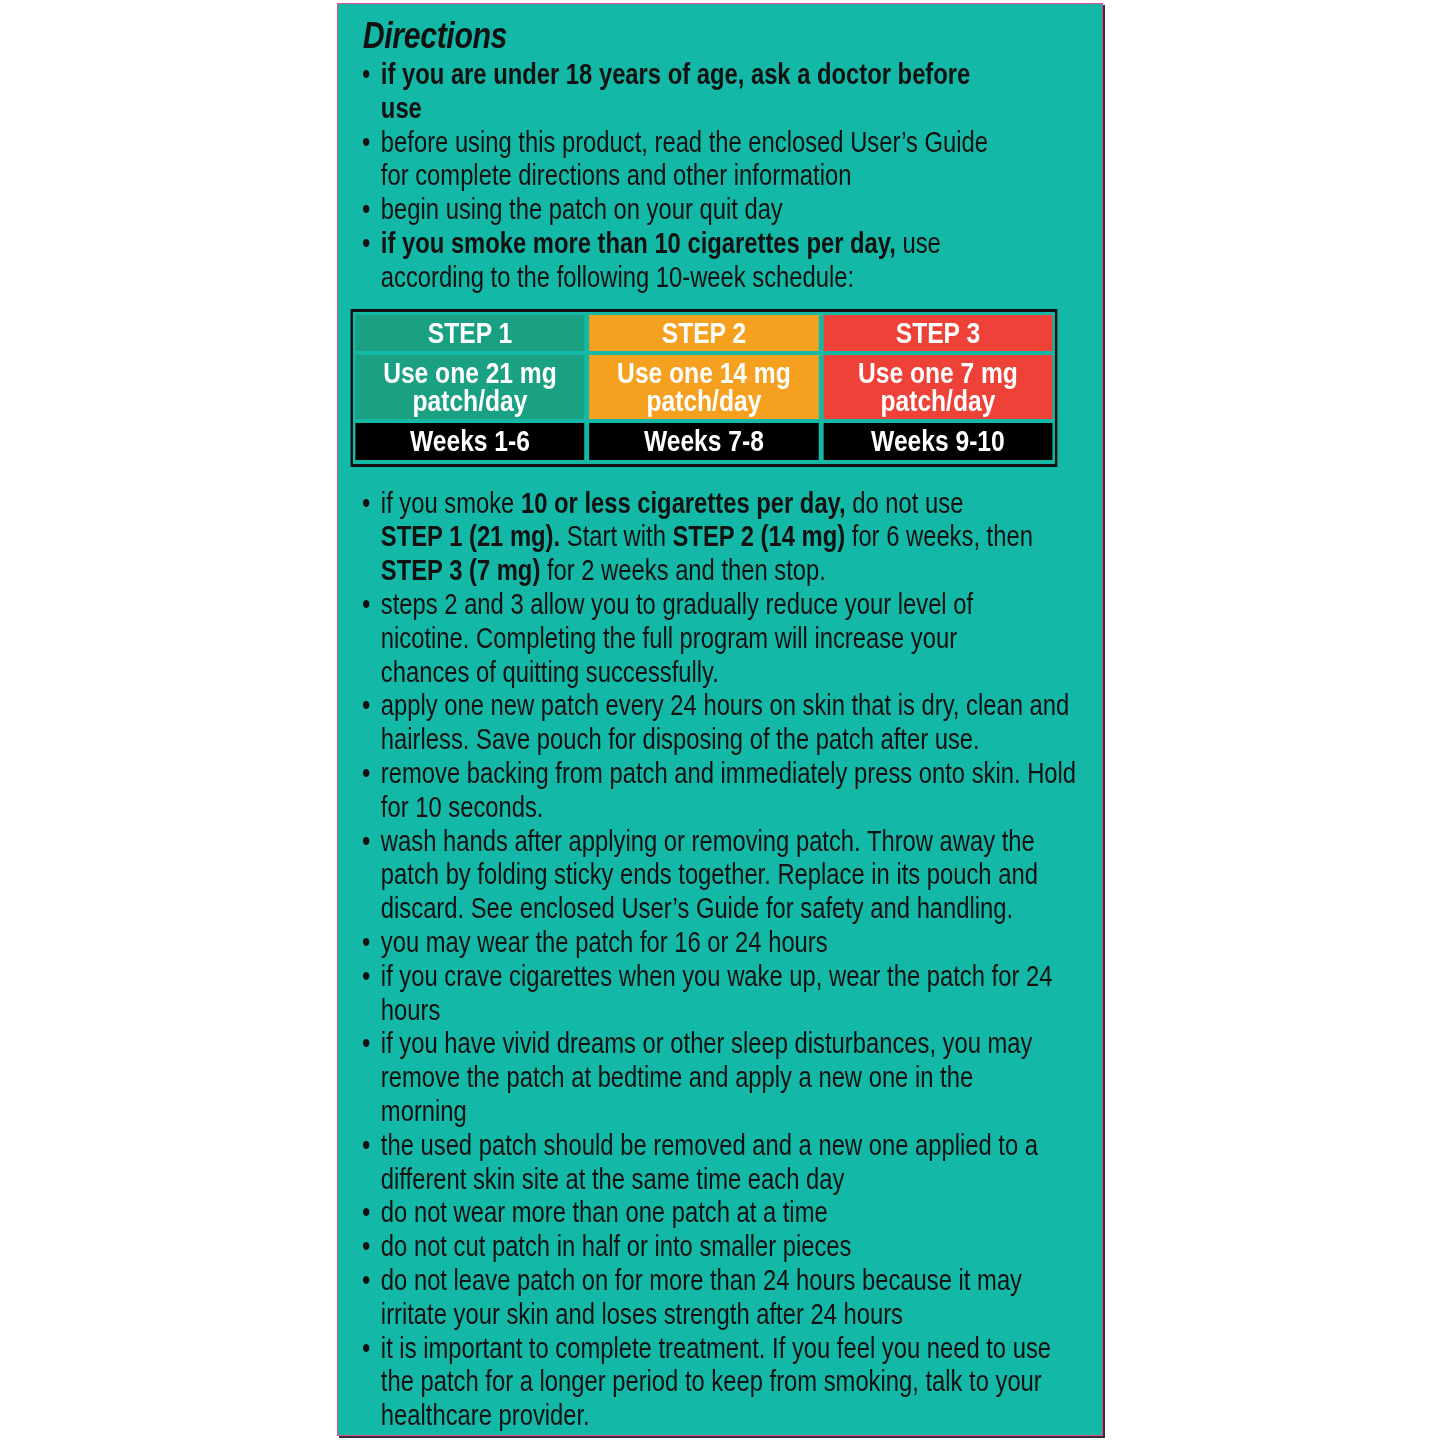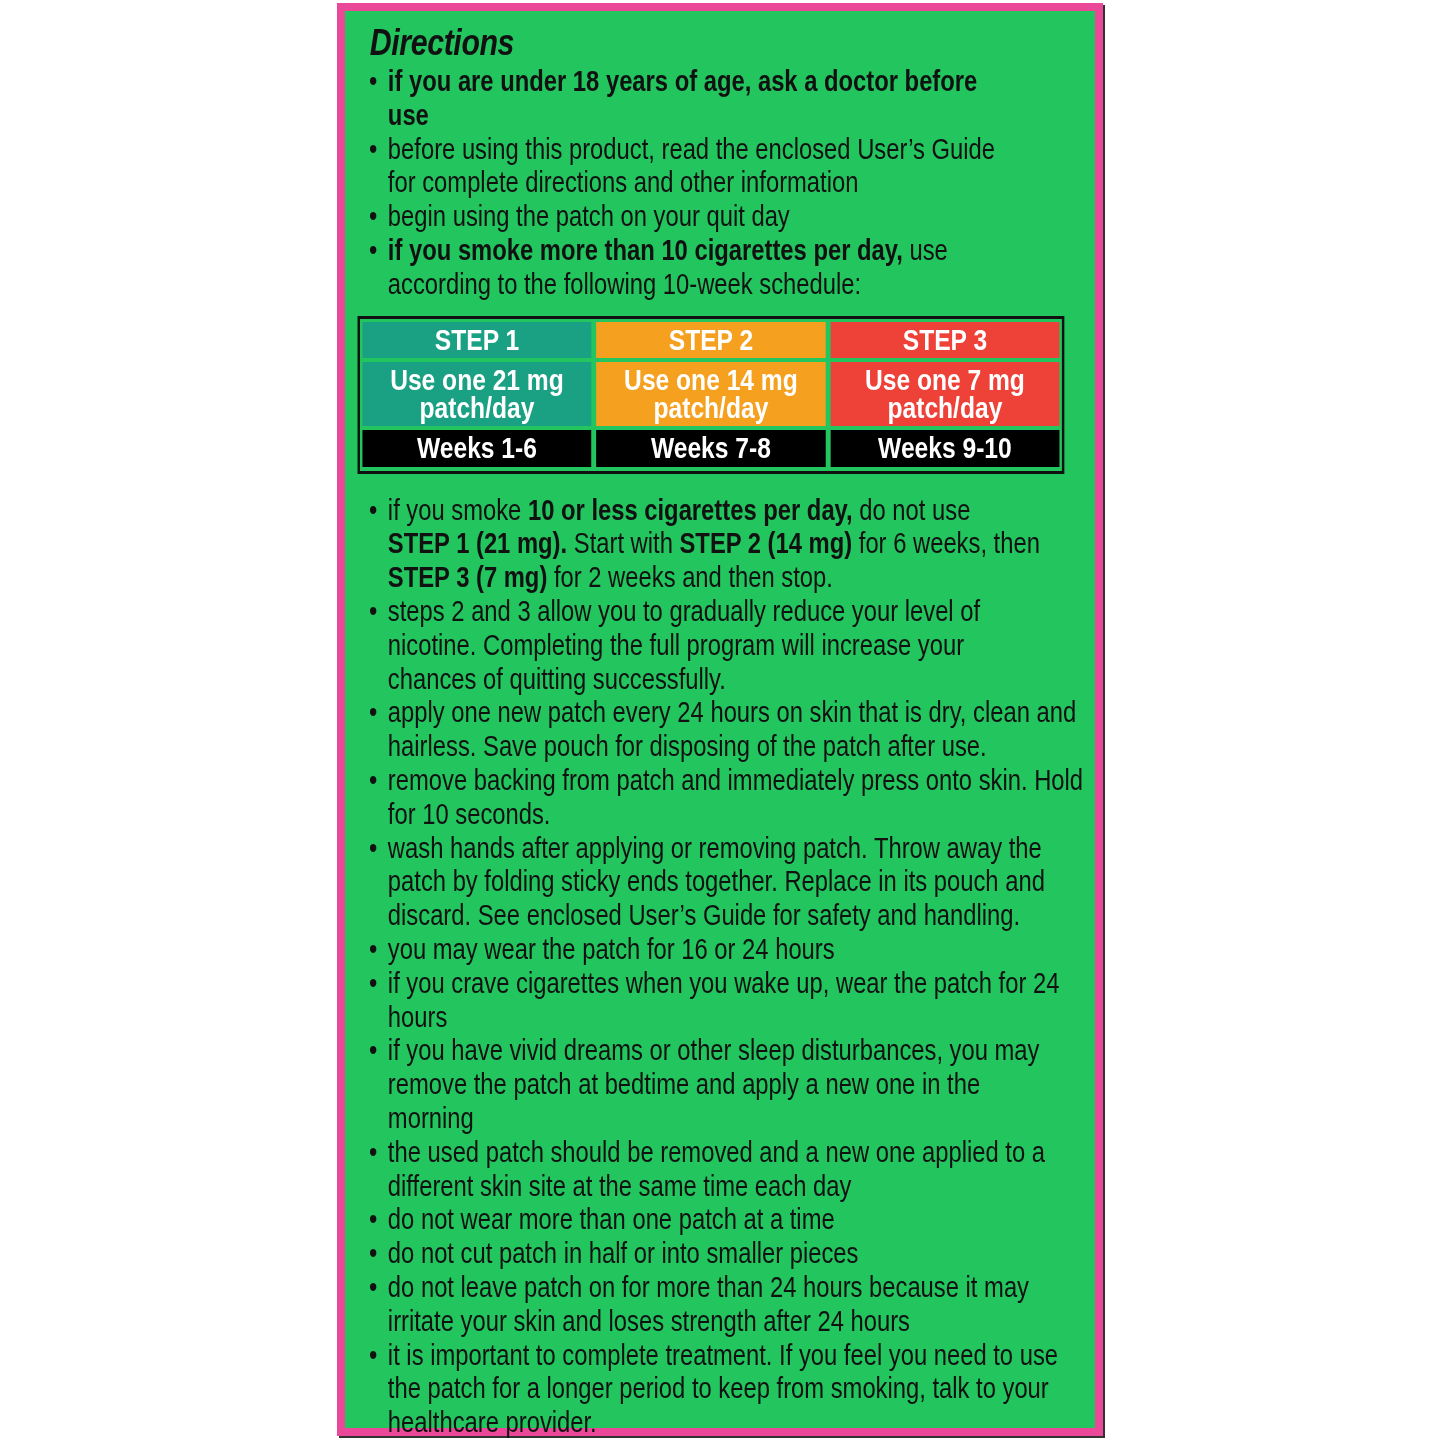--- a/index.html
+++ b/index.html
@@ -1,17 +1,17 @@
 <!DOCTYPE html>
 <html><head>
 <meta charset="utf-8">
 <style>
   html, body { margin:0; padding:0; background:#ffffff; }
   body { width:1445px; height:1445px; position:relative; overflow:hidden; font-family:"Liberation Sans", sans-serif; color:#111; }
-  .panel { position:absolute; left:337px; top:3px; width:766px; height:1433px; border:8px solid #ec4899; box-sizing:border-box; box-shadow:2px 2px 0 #333; background:#22c55e; }
+  .panel { position:absolute; left:337px; top:3px; width:766px; height:1433px; border:1px solid #ec4899; box-sizing:border-box; box-shadow:2px 2px 0 #333; background:#14b8a6; }
   .content { position:absolute; left:24px; top:10px; width:760px; transform-origin:0 0; transform:scaleX(0.82); }
   .title { font-size:37px; font-weight:bold; font-style:italic; line-height:44px; margin:0 0 0 1px; letter-spacing:-0.5px; }
   ul { list-style:none; margin:0; padding:0; }
   li { position:relative; padding-left:23px; font-size:29px; line-height:33.8px; }
   li .bullet { position:absolute; left:0; top:0; }
   b { font-weight:bold; }
   .table-wrap { position:relative; margin:14px 0 20px -14px; width:862px; height:158px; border:3px solid #111; box-sizing:border-box; }
   .grid { position:absolute; left:3px; top:3px; right:3px; bottom:3px; display:grid; grid-template-columns:1fr 1fr 1fr; grid-template-rows:36px 64px 37px; column-gap:6px; row-gap:4px; }
   .cell { display:flex; align-items:center; justify-content:center; text-align:center; color:#fff; font-weight:bold; font-size:30px; line-height:28px; }
   .step1 { background:#1aa083; }

